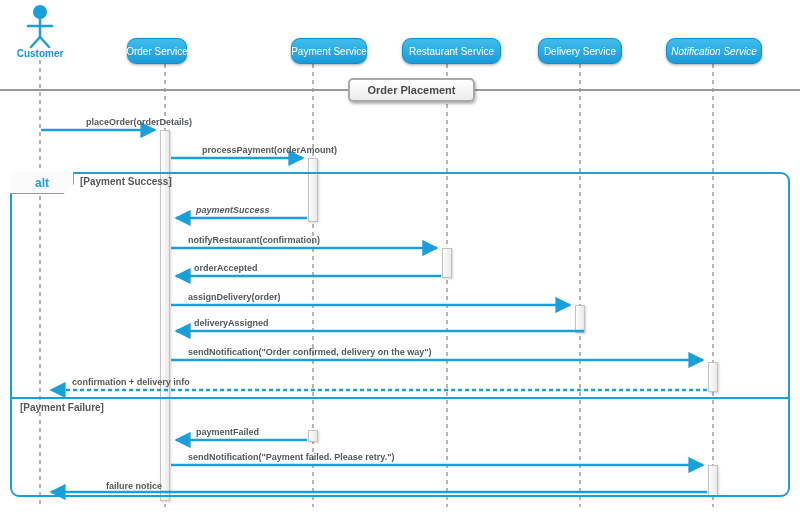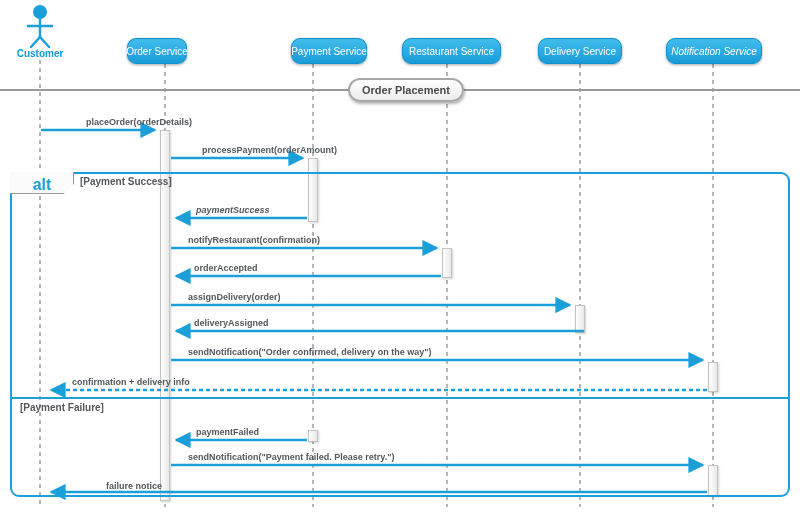--- a/index.html
+++ b/index.html
@@ -6,31 +6,31 @@
   .stage{position:relative;width:800px;height:519px;background:#ffffff;overflow:hidden;
          font-family:"Liberation Sans","DejaVu Sans",sans-serif;}
   svg{position:absolute;left:0;top:0;}
   .pbox{position:absolute;top:38px;height:26px;display:flex;align-items:center;justify-content:center;
         background:linear-gradient(180deg,#41bdec 0%,#189bd8 100%);
         border:1px solid #0f8fcb;border-radius:9px;color:#ffffff;font-size:10px;
         box-shadow:0 1px 3px rgba(0,0,0,.35);box-sizing:border-box;white-space:nowrap;}
   .act{position:absolute;width:10px;background:linear-gradient(90deg,#ffffff,#e9e9e9);
        border:1px solid #c2c2c2;box-sizing:border-box;box-shadow:1px 1px 2px rgba(0,0,0,.18);}
   .msg-label{position:absolute;font-size:9px;font-weight:700;color:#54585c;white-space:nowrap;padding-left:8px;}
-  .pill{position:absolute;left:348px;top:78px;width:116px;height:24px;display:flex;align-items:center;
+  .pill{position:absolute;left:348px;top:78px;width:127px;height:24px;display:flex;align-items:center;
         justify-content:center;background:linear-gradient(180deg,#ffffff,#ececec);
-        border:2px solid #a8a8a8;border-radius:12px;font-size:11px;font-weight:700;color:#4a4a4a;
+        border:2px solid #a8a8a8;border-radius:5px;font-size:11px;font-weight:700;color:#4a4a4a;
         box-shadow:1px 2px 3px rgba(0,0,0,.3);box-sizing:border-box;white-space:nowrap;}
   .frame{position:absolute;left:10px;top:172px;width:780px;height:325px;border:2px solid #1b9fd9;
          border-radius:9px;box-sizing:border-box;}
   .alt-tab{position:absolute;left:10px;top:172px;width:64px;height:22px;background:#fbfbfb;
            clip-path:polygon(0 0,100% 0,100% 55%,84% 100%,0 100%);
            box-shadow:inset -1px -1px 0 #9a9a9a;
-           display:flex;align-items:flex-end;justify-content:center;
-           font-size:16px;font-weight:700;color:#1b9fd9;}
+           display:flex;align-items:center;justify-content:center;
+           font-size:12px;font-weight:700;color:#1b9fd9;}
   .cond{position:absolute;font-size:10px;font-weight:700;color:#55585c;white-space:nowrap;}
   .actor-label{position:absolute;left:8px;top:48px;width:64px;text-align:center;
                font-size:10px;font-weight:700;color:#0b9bd8;}
 </style>
 </head>
 <body>
 
 <div class="stage">
 
   <svg width="800" height="519">

